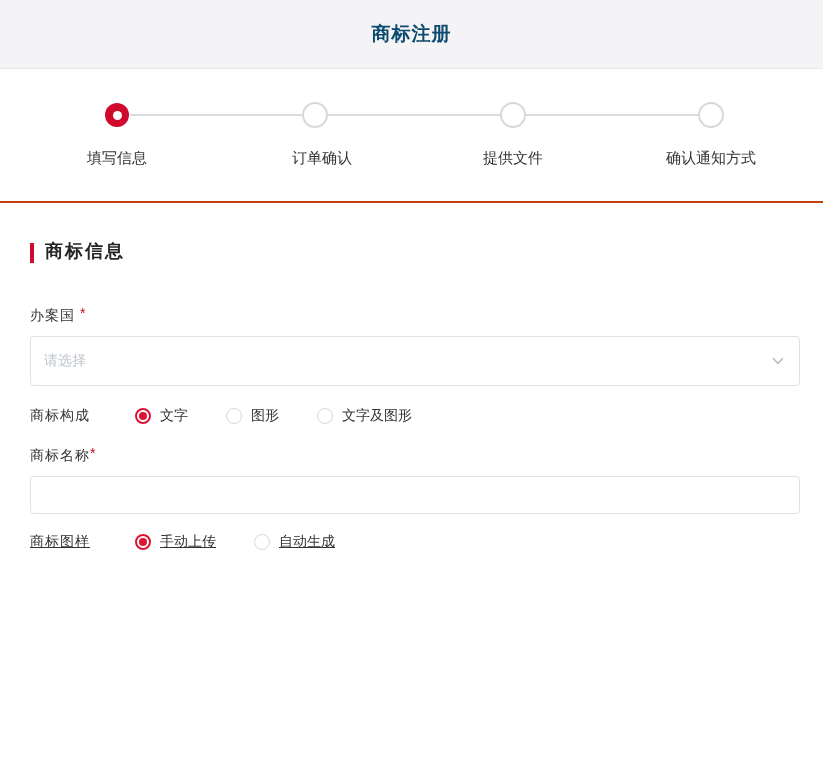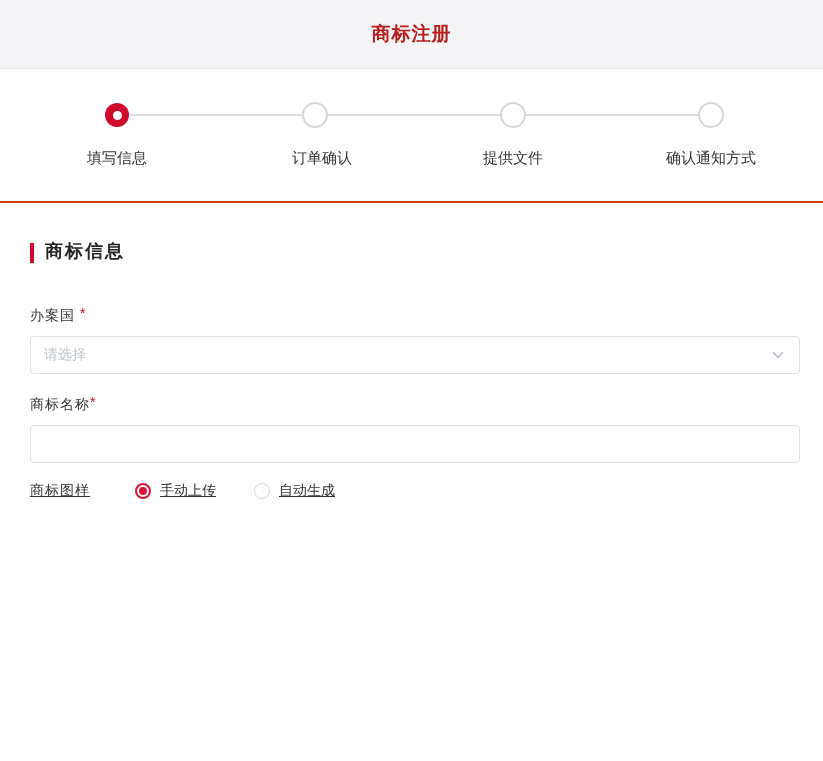--- a/index.html
+++ b/index.html
@@ -8,21 +8,21 @@
     width: 823px; height: 761px; overflow: hidden;
     font-family: "Liberation Sans", "DejaVu Sans", sans-serif;
     color: #333;
   }
 
   
   .topbar {
     height: 69px; background: #f4f4f6; border-bottom: 1px solid #e5e5ea;
     display: flex; align-items: center; justify-content: center;
   }
-  .topbar h1 { font-size: 19px; font-weight: 700; color: #b91c1c; letter-spacing: 1px; font-family: Liberation Serif, serif; }
+  .topbar h1 { font-size: 19px; font-weight: 700; color: #0c4a6e; letter-spacing: 1px; font-family: Liberation Serif, serif; }
 
   
   .steps {
     position: relative; height: 134px; background: #fff;
     border-bottom: 2px solid #c2410c;
   }
   .step-line { position: absolute; top: 45px; height: 2px; background: #dcdcdc; }
   .line-1 { left: 130px; width: 172px; }
   .line-2 { left: 328px; width: 172px; }
   .line-3 { left: 526px; width: 172px; }
@@ -45,21 +45,21 @@
 
   .section-head { margin-top: 36px; display: flex; align-items: flex-end; }
   .accent-bar { width: 4px; height: 20px; background: #cf0a2c; margin-right: 11px; }
   .section-head h2 { font-size: 18px; font-weight: 600; color: #262626; letter-spacing: 2px; }
 
   .field-label { margin-top: 44px; font-size: 14px; color: #333; letter-spacing: 1px; }
   .req { color: #d0021b; position: relative; top: -2px; font-size: 14px; }
   .req.spaced { margin-left: 5px; }
 
   .select-box {
-    margin-top: 11px; height: 38px; border: 1px solid #dde1e8; border-radius: 4px;
+    margin-top: 11px; height: 50px; border: 1px solid #dde1e8; border-radius: 4px;
     background: #fff; display: flex; align-items: center; padding: 0 14px 0 13px;
     cursor: pointer;
   }
   .placeholder { color: #bfc4cc; font-size: 14px; }
   .chevron { margin-left: auto; display: flex; }
 
   .radio-row { display: flex; align-items: center; }
   .row-composition { margin-top: 21px; }
   .row-specimen { margin-top: 19px; text-decoration: underline; }
   .radio-row .flabel { width: 105px; font-size: 14px; color: #333; letter-spacing: 1px; }
@@ -134,20 +134,37 @@
     <div class="select-box">
       <span class="placeholder">请选择</span>
       <span class="chevron">
         <svg width="14" height="14" viewBox="0 0 14 14">
             <polyline points="2.5,4.5 7,9.5 11.5,4.5" fill="none" stroke="#b6bcc8" stroke-width="1.6" stroke-linecap="round" stroke-linejoin="round"></polyline>
           </svg>
       </span>
     </div>
 
     
+    <div class="radio-row row-composition">
+      <span class="flabel">商标构成</span>
+      <div class="radio-group">
+        <label class="radio-opt">
+          <span class="rdot checked"></span>
+          <span class="olabel">文字</span>
+        </label>
+        <label class="radio-opt">
+          <span class="rdot unchecked"></span>
+          <span class="olabel">图形</span>
+        </label>
+        <label class="radio-opt">
+          <span class="rdot unchecked"></span>
+          <span class="olabel">文字及图形</span>
+        </label>
+      </div>
+    </div>
 
     
     <div class="field-label name-label">
       <span>商标名称</span><span class="req">*</span>
     </div>
     <input class="text-input" type="text" value="" style="">
 
     
     <div class="radio-row row-specimen">
       <span class="flabel">商标图样</span>

